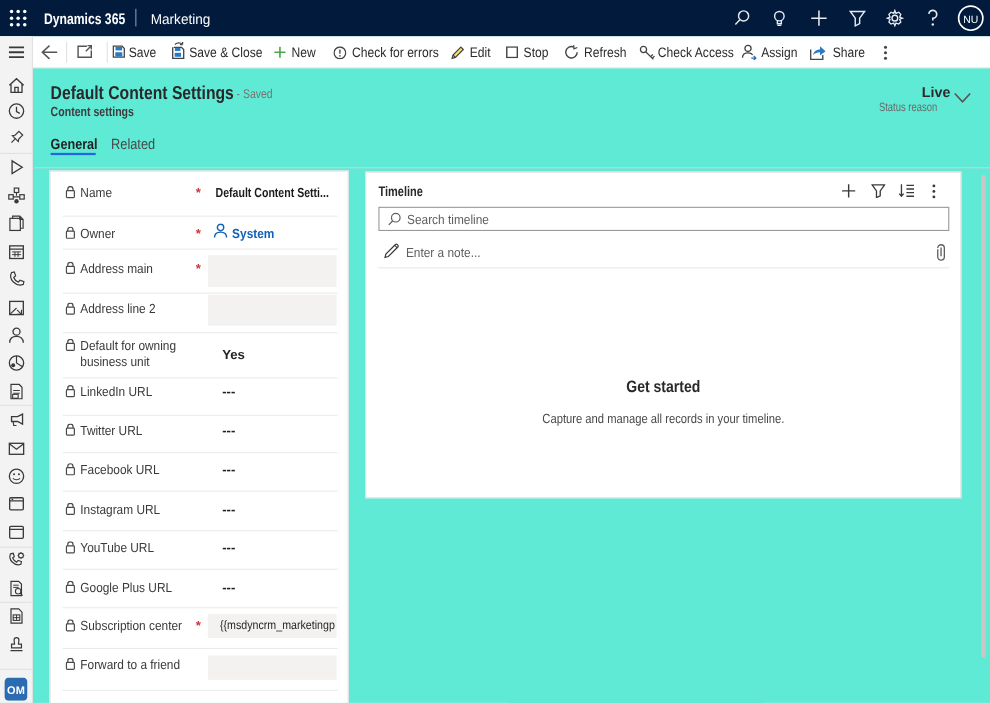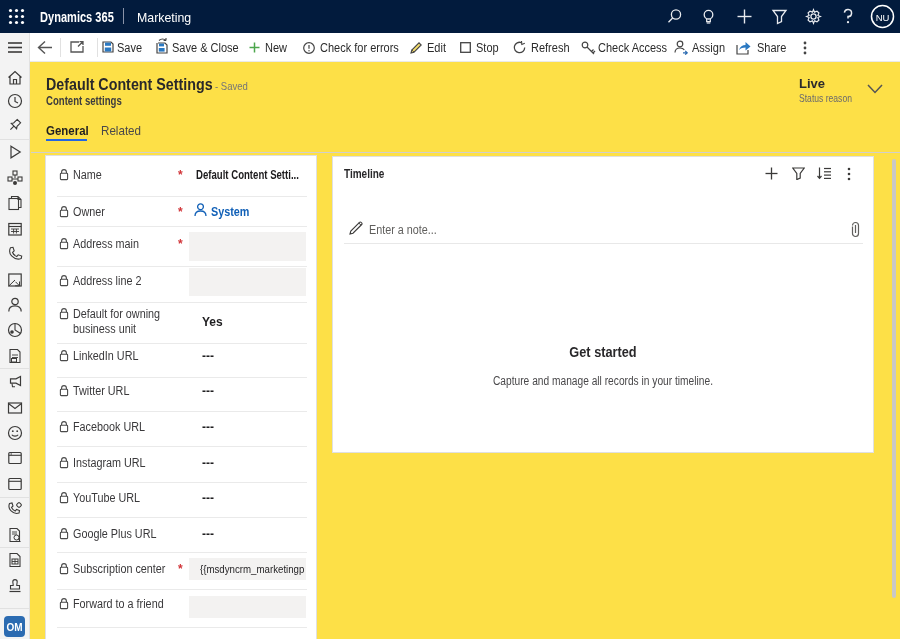--- a/index.html
+++ b/index.html
@@ -1,19 +1,19 @@
 <!DOCTYPE html>
 <html><head>
 <meta charset="utf-8">
 <style>
   * { margin:0; padding:0; box-sizing:border-box; }
   html,body { width:900px; height:639px; overflow:hidden; background:#fff; -webkit-font-smoothing:antialiased;
     font-family:"Liberation Sans", sans-serif; }
   .abs { position:absolute; }
-  #page { position:relative; width:900px; height:639px; background:#fde047;padding-left:20px; }
+  #page { position:relative; width:900px; height:639px; background:#5eead4;padding-left:20px; }
 
   
   #navbar { left:0; top:0; width:900px; height:33px; background:#021b3d; }
   #navbar .brand { left:40px; top:9px; color:#fff; font-size:14px; font-weight:bold; transform:scaleX(0.79); transform-origin:left; }
   #navbar .sep { left:123px; top:8px; width:1px; height:16px; background:#8a93a8; }
   #navbar .area { left:137px; top:10px; color:#fff; font-size:13px; transform:scaleX(0.95); transform-origin:left; }
   .navicon { top:8px; width:17px; height:17px; }
 
   
   #cmdbar { left:0; top:33px; width:900px; height:29px; background:#fff; border-bottom:1px solid #eaeaea; }
@@ -23,21 +23,21 @@
   
   #sidebar { left:0; top:33px; width:30px; height:606px; background:#f3f3f3; border-right:1px solid #e1e1e1; }
   .sbicon { left:6px; width:18px; height:18px; color:#3b3a39; }
   .sbdiv { left:0px; width:30px; height:1px; background:#e1e1e1; }
 
   
   #title { left:46px; top:75px; font-size:17px; font-weight:bold; color:#29282a; transform:scaleX(0.84); transform-origin:left; }
   #saved { left:215px; top:80px; font-size:11.5px; color:#767676; transform:scaleX(0.83); transform-origin:left; }
   
   #subtitle { left:46px; top:94px; font-size:12px; font-weight:bold; color:#3d3c3e; transform:scaleX(0.8); transform-origin:left; }
-  #live { left:799px; top:76px; font-size:13px; font-weight:bold; color:#2b2a2c; }
+  #live { left:838px; top:76px; font-size:13px; font-weight:bold; color:#2b2a2c; }
   #livesub { left:799px; top:92px; font-size:11px; color:#6b6a6c; transform:scaleX(0.78); transform-origin:left; }
   #tab1 { left:46px; top:123px; font-size:13.5px; font-weight:bold; color:#201f21; transform:scaleX(0.85); transform-origin:left; }
   #tab2 { left:101px; top:123px; font-size:13.5px; color:#49484a; transform:scaleX(0.86); transform-origin:left; }
   #tabline { left:46px; top:139px; width:41px; height:2px; background:#2266e3; }
   #pageborder { left:31px; top:152px; width:869px; height:1px; background:#d1cfcd; }
 
   
   #formcard { left:45px; top:155px; width:272px; height:484px; background:#fff;
      border:1px solid #e0e0e0; border-bottom:none; }
   .fdiv { position:absolute; left:11px; width:250px; height:1px; background:#eaeaea; }
@@ -427,20 +427,27 @@
         <line x1="7" y1="1.5" x2="14" y2="1.5" stroke="#3b3a39" stroke-width="1.2"></line>
         <line x1="7" y1="4.8" x2="14" y2="4.8" stroke="#3b3a39" stroke-width="1.2"></line>
         <line x1="7" y1="8.1" x2="14" y2="8.1" stroke="#3b3a39" stroke-width="1.2"></line>
         <line x1="7" y1="11.4" x2="14" y2="11.4" stroke="#3b3a39" stroke-width="1.2"></line>
       </svg>
     <svg class="abs" style="left:514px; top:10px;" width="4" height="14" viewBox="0 0 4 14">
         <circle cx="2" cy="2" r="1.3" fill="#3b3a39"></circle>
         <circle cx="2" cy="7" r="1.3" fill="#3b3a39"></circle>
         <circle cx="2" cy="12" r="1.3" fill="#3b3a39"></circle>
       </svg>
+    <div id="tlsearch">
+      <svg style="position:absolute; left:7px; top:4px;" width="13" height="13" viewBox="0 0 13 13">
+          <circle cx="7.8" cy="4.9" r="3.9" fill="none" stroke="#5f5e5c" stroke-width="1.1"></circle>
+          <line x1="4.9" y1="7.9" x2="1.4" y2="11.4" stroke="#5f5e5c" stroke-width="1.1"></line>
+        </svg>
+      <span>Search timeline</span>
+    </div>
     <svg class="abs" style="left:16px; top:64px;" width="14" height="14" viewBox="0 0 14 14">
         <path d="M1 13 L1.8 10 L10.5 1.3 A 1.1 1.1 0 0 1 12.1 1.3 L12.7 1.9 A 1.1 1.1 0 0 1 12.7 3.5 L4 12.2 L1 13 Z" fill="none" stroke="#3b3a39" stroke-width="1.1"></path>
         <path d="M9.8 2 L12 4.2" fill="none" stroke="#3b3a39" stroke-width="1"></path>
       </svg>
     <div id="tlnote">Enter a note...</div>
     <svg class="abs" style="left:518px; top:64px;" width="9" height="17" viewBox="0 0 9 17">
         <path d="M1.5 4.5 A 3 3 0 0 1 7.5 4.5 L7.5 12.5 A 3 3 0 0 1 1.5 12.5 L1.5 5.5 M4.5 4 L4.5 12" fill="none" stroke="#5f5e5c" stroke-width="1.2"></path>
       </svg>
     <div id="tldiv"></div>
     <div id="gsh">Get started</div>

